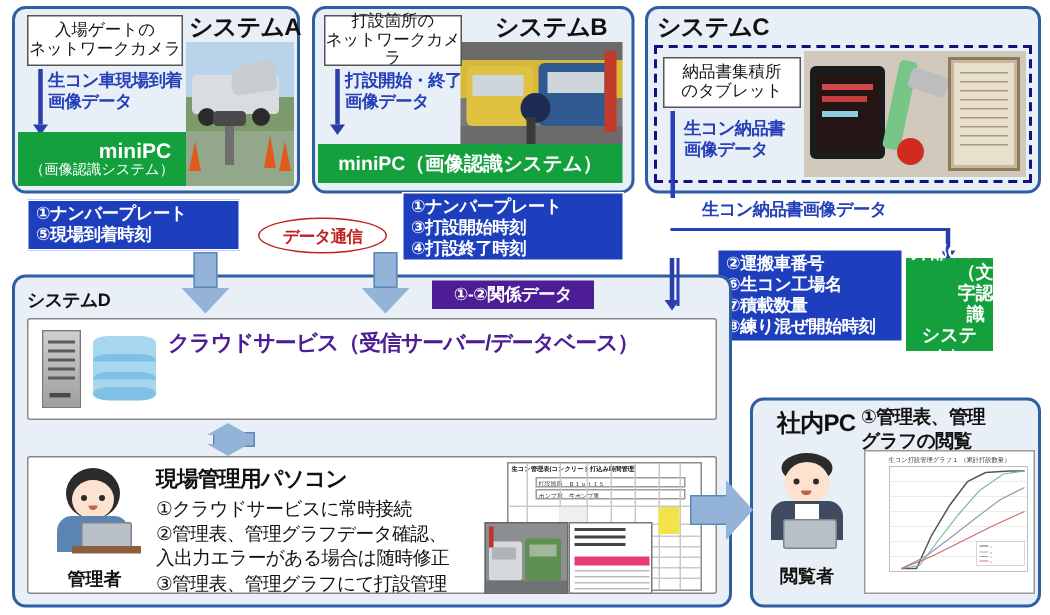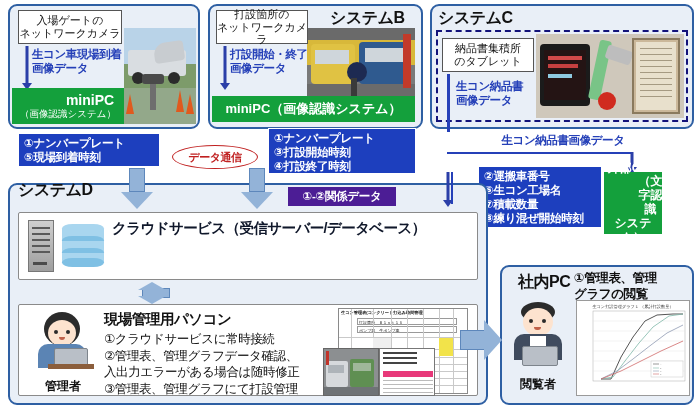--- a/index.html
+++ b/index.html
@@ -145,20 +145,21 @@
   .chartbox{position:absolute;background:#ffffff;border:1px solid #9a9a9a;box-sizing:border-box;}
   .chart-title{position:absolute;width:100%;text-align:center;color:#333;}
 </style>
 </head>
 <body>
 
 <div id="stage">
 
   <div class="panel" style="left:8px;top:4px;width:192px;height:125px;"></div>
 
+  <div class="sys-title" style="left:126px;top:8px;font-size:16px;">システムA</div>
 
   <div class="photo photoA" style="left:124px;top:28px;width:72px;height:96px;">
     <div style="position:absolute;left:4px;top:22px;width:58px;height:26px;background:#d9dde1;border-radius:3px;"></div>
     <div style="position:absolute;left:30px;top:14px;width:30px;height:20px;background:#c8ccd0;border-radius:12px 4px 4px 4px;transform:rotate(-8deg);"></div>
     <div style="position:absolute;left:8px;top:44px;width:12px;height:12px;border-radius:50%;background:#2b2b2b;"></div>
     <div style="position:absolute;left:44px;top:44px;width:12px;height:12px;border-radius:50%;background:#2b2b2b;"></div>
     <div style="position:absolute;left:26px;top:52px;width:6px;height:30px;background:#6e6e6e;"></div>
     <div style="position:absolute;left:18px;top:46px;width:22px;height:10px;background:#4a4a4a;border-radius:3px;"></div>
     <div style="position:absolute;left:52px;top:62px;width:8px;height:22px;background:#e05a1e;clip-path:polygon(50% 0,100% 100%,0 100%);"></div>
     <div style="position:absolute;left:62px;top:66px;width:8px;height:20px;background:#e05a1e;clip-path:polygon(50% 0,100% 100%,0 100%);"></div>
@@ -241,42 +242,42 @@
 
   <div class="bluebox" style="left:18px;top:133px;width:142px;height:34px;font-size:11.5px;white-space:pre-line;">①ナンバープレート
 ⑤現場到着時刻</div>
 
   <div class="oval" style="left:172px;top:145px;width:84px;height:22px;font-size:11px;">データ通信</div>
 
   <div class="bluebox" style="left:268px;top:128px;width:148px;height:46px;font-size:11.5px;white-space:pre-line;">①ナンバープレート
 ③打設開始時刻
 ④打設終了時刻</div>
 
-  <div class="bluetext" style="left:468px;top:134px;width:190px;font-size:11.5px;text-align:center;">生コン納品書画像データ</div>
+  <div class="bluetext" style="left:468px;top:134px;width:190px;font-size:11.5px;text-align:left;">生コン納品書画像データ</div>
 
   <div class="hline" style="left:447px;top:152px;width:185px;height:2px;"></div>
   <div class="v-arrow" style="left:627px;top:152px;width:10px;height:22px;">
     <div class="shaft" style="height:15px;"></div>
     <div class="head" style="top:15px;"></div>
   </div>
 
   <div class="greenbox" style="left:604px;top:172px;width:58px;height:62px;align-items:center;">
     <span style="font-size:12px;">外部OCR</span>
     <span style="font-size:12px;margin-left:35px;">（文字認識</span>
     <span style="font-size:12px;">システム）</span>
   </div>
 
   <div class="bluebox" style="left:478px;top:166px;width:124px;height:62px;font-size:11.5px;white-space:pre-line;">②運搬車番号
 ⑥生コン工場名
 ⑦積載数量
 ⑧練り混ぜ開始時刻</div>
 
   <div class="panel" style="left:8px;top:183px;width:480px;height:222px;"></div>
 
-  <div class="sys-title" style="left:18px;top:180px;font-size:16px;text-align:right;">システムD</div>
+  <div class="sys-title" style="left:18px;top:192px;font-size:12px;text-align:right;">システムD</div>
 
   <div class="fat-arrow" style="left:120px;top:168px;width:34px;height:40px;">
     <div class="fshaft" style="top:0;width:16px;height:24px;"></div>
     <div class="fhead" style="top:24px;"></div>
   </div>
   <div class="fat-arrow" style="left:240px;top:168px;width:34px;height:40px;">
     <div class="fshaft" style="top:0;width:16px;height:24px;"></div>
     <div class="fhead" style="top:24px;"></div>
   </div>
 
@@ -302,21 +303,21 @@
   <div class="dbicon" style="left:62px;top:224px;width:42px;height:46px;">
     <div class="layer" style="top:0;background:#a9d6ef;"></div>
     <div style="position:absolute;top:5px;left:0;width:100%;height:12px;background:#a9d6ef;"></div>
     <div class="layer" style="top:12px;background:#7fc0e4;"></div>
     <div style="position:absolute;top:17px;left:0;width:100%;height:12px;background:#a9d6ef;"></div>
     <div class="layer" style="top:24px;background:#7fc0e4;"></div>
     <div style="position:absolute;top:29px;left:0;width:100%;height:10px;background:#a9d6ef;"></div>
     <div class="layer" style="top:34px;background:#7fc0e4;"></div>
   </div>
 
-  <div style="position:absolute;left:112px;top:219px;font-size:14.5px;font-weight:bold;color:#0f172a;letter-spacing:-0.6px;white-space:nowrap;">クラウドサービス（受信サーバー/データベース）</div>
+  <div style="position:absolute;left:112px;top:219px;font-size:14.5px;font-weight:bold;color:#4c1d95;letter-spacing:-0.6px;white-space:nowrap;">クラウドサービス（受信サーバー/データベース）</div>
 
 
   <div style="position:absolute;left:128px;top:282px;width:56px;height:22px;">
     <div style="position:absolute;left:14px;top:6px;width:28px;height:10px;background:#93b3d8;border:1px solid #5d87bb;box-sizing:border-box;"></div>
     <div style="position:absolute;left:10px;top:0;width:0;height:0;border-left:14px solid transparent;border-right:14px solid transparent;border-bottom:8px solid #93b3d8;"></div>
     <div style="position:absolute;left:10px;top:14px;width:0;height:0;border-left:14px solid transparent;border-right:14px solid transparent;border-top:8px solid #93b3d8;"></div>
   </div>
 
   <div class="whitecard" style="left:18px;top:304px;width:460px;height:92px;"></div>
 

